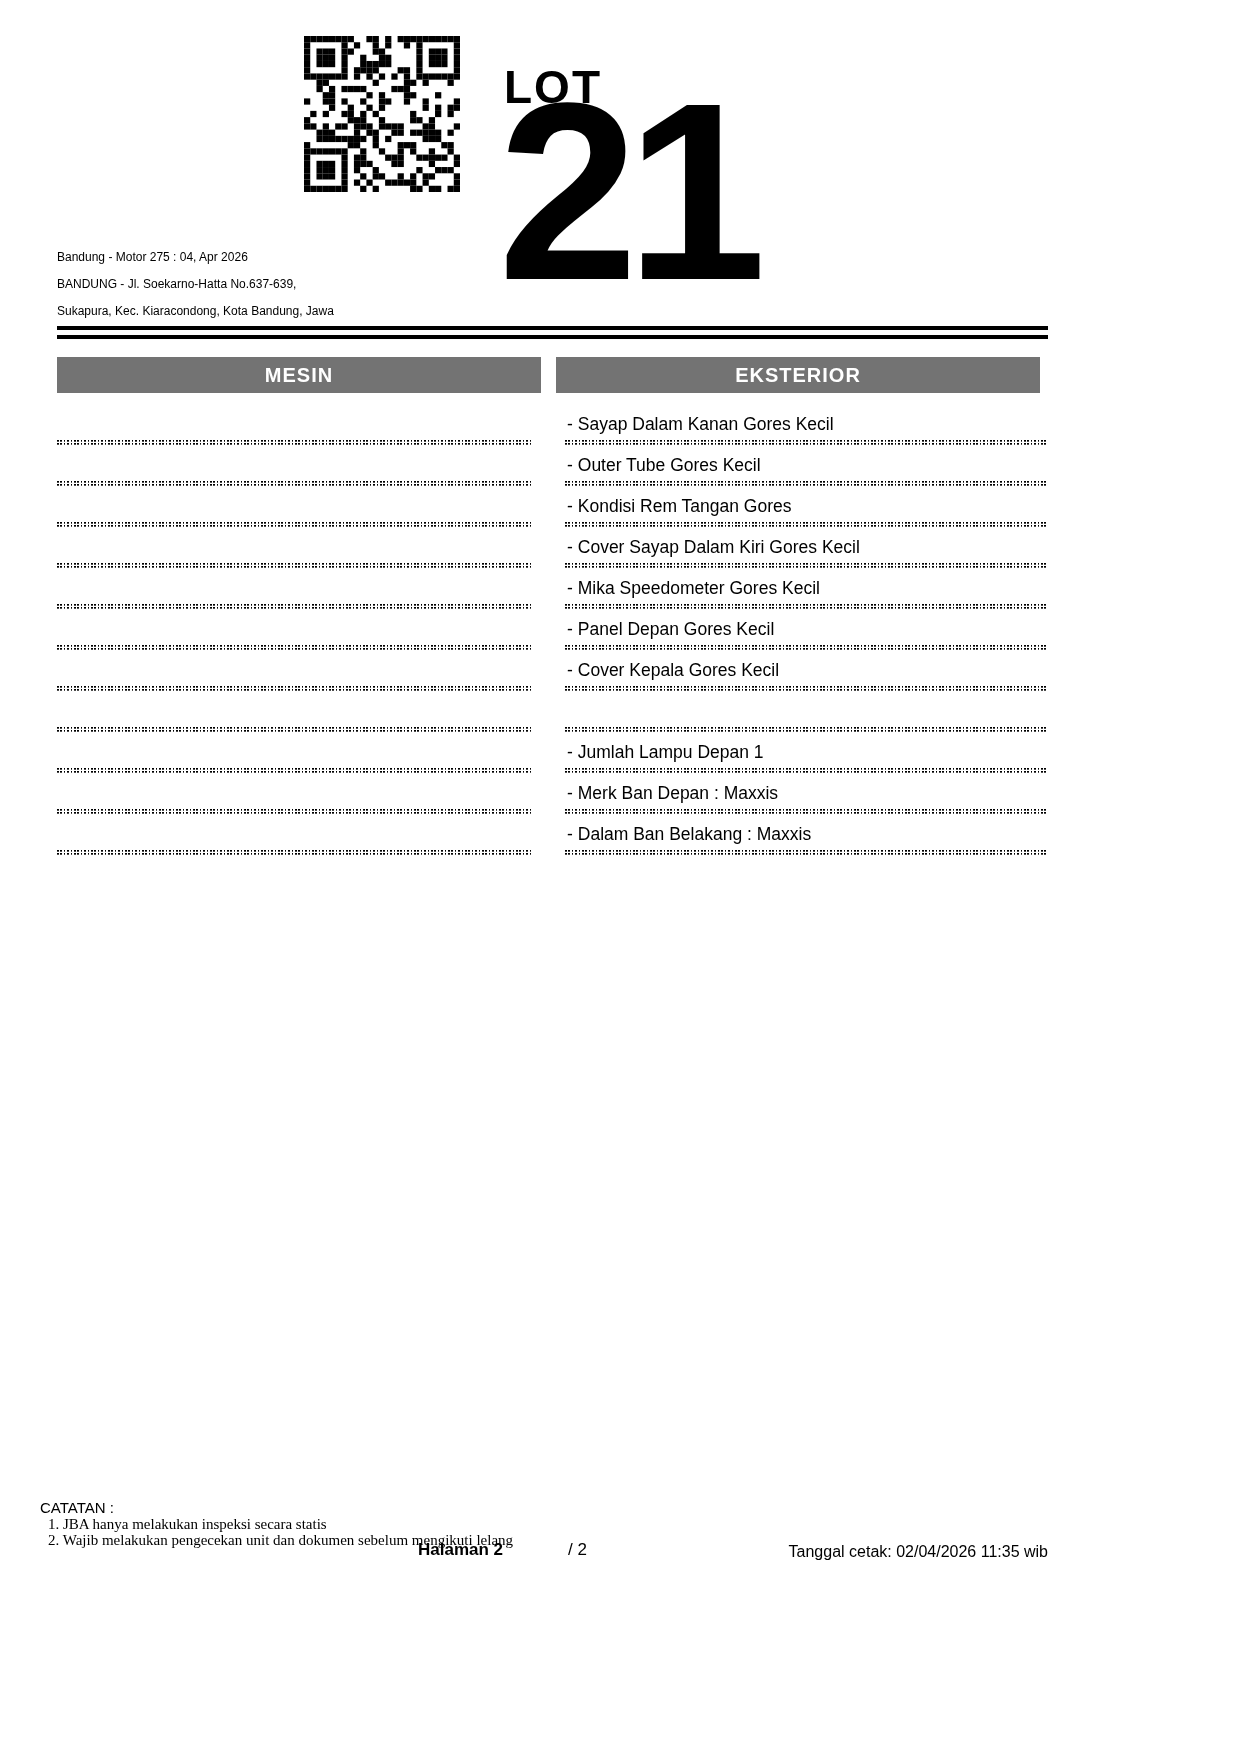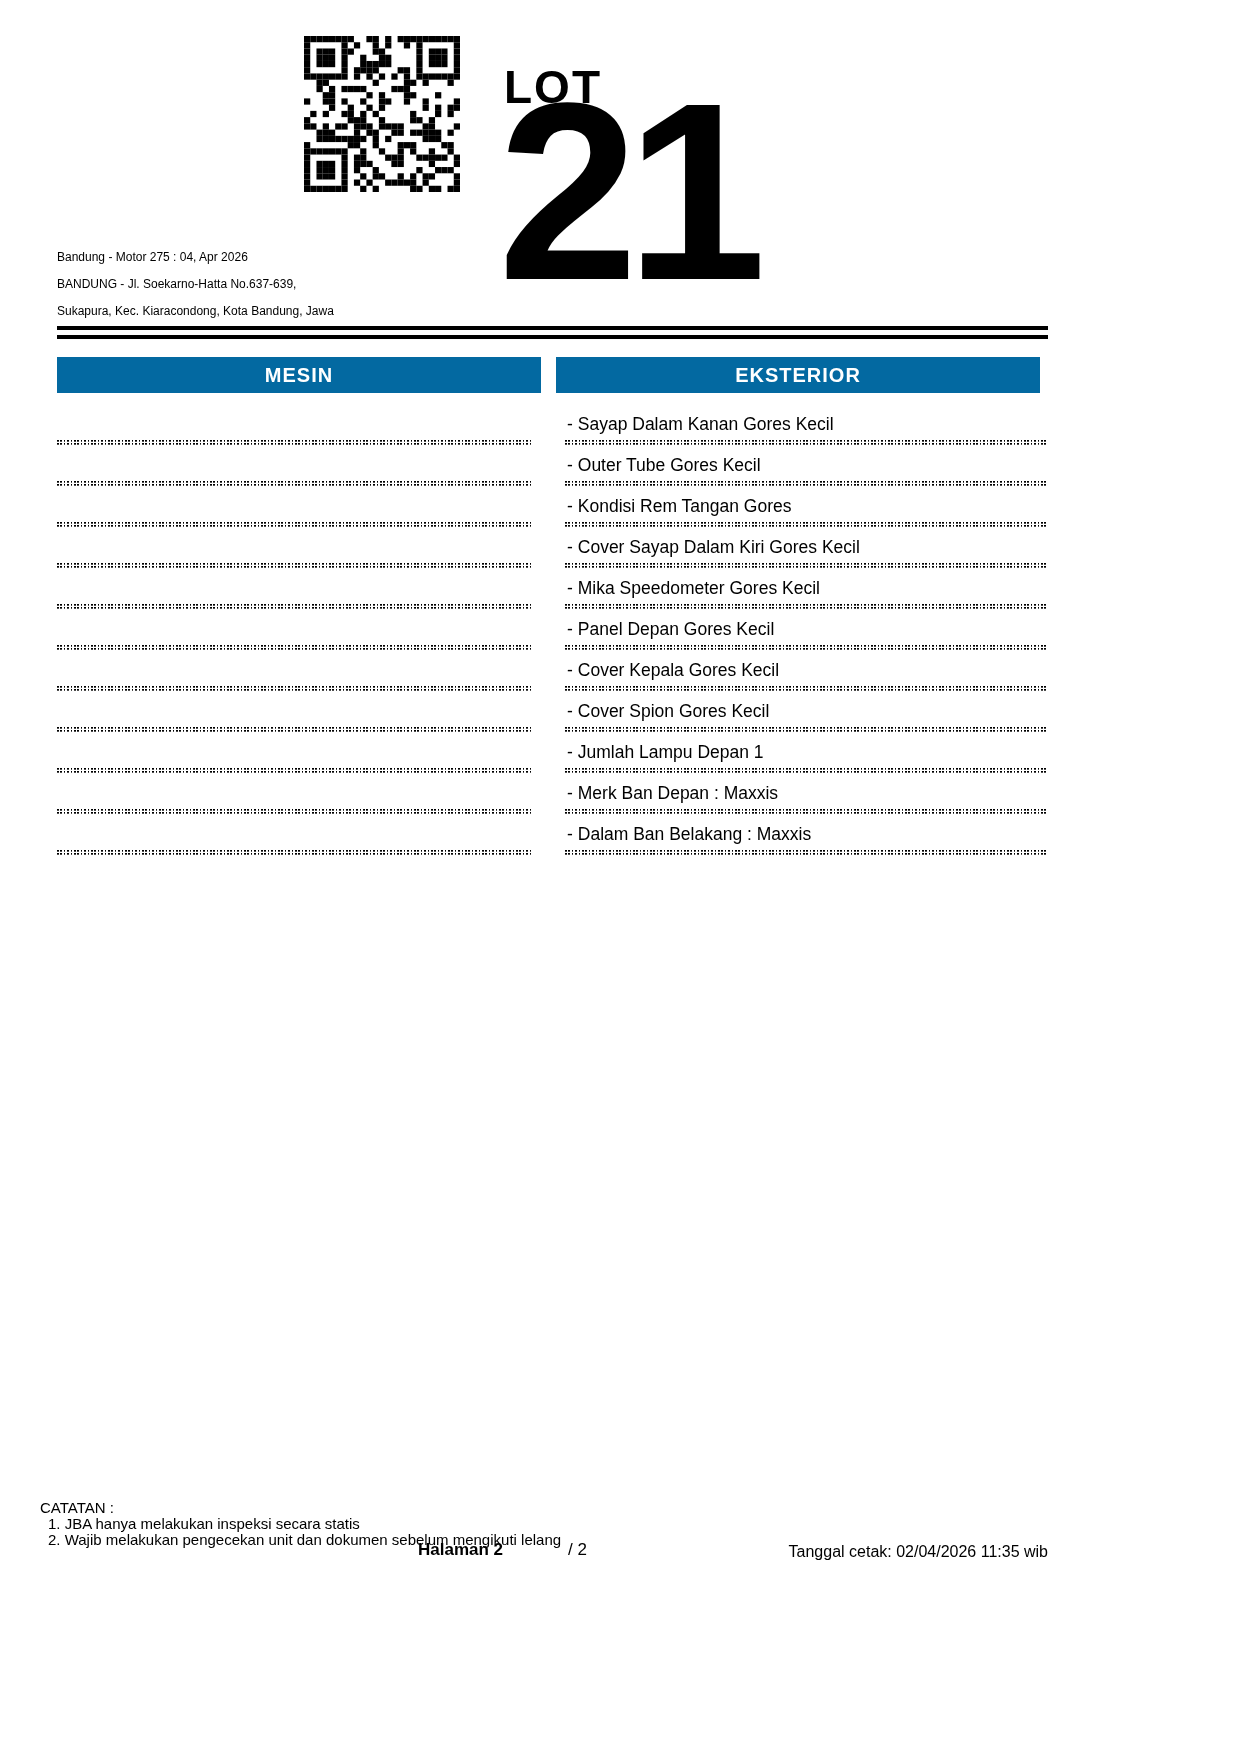--- a/index.html
+++ b/index.html
@@ -62,21 +62,21 @@
     height: 13px;
     border-top: 4px solid #000;
     border-bottom: 4px solid #000;
   }
 
   
   .col-head {
     position: absolute;
     top: 349px;
     height: 36px;
-    background: #0369a1;
+    background: #737373;
     color: #fff;
     font-size: 20px;
     font-weight: 700;
     letter-spacing: 1px;
     display: flex;
     align-items: center;
     justify-content: center;
   }
   .col-head.left  { left: 57px;  width: 484px; }
   .col-head.right { left: 556px; width: 484px; }
@@ -110,21 +110,21 @@
   }
 
   
   .catatan {
     position: absolute;
     left: 40px;
     top: 1492px;
     font-size: 15px;
     line-height: 16px;
   }
-  .catatan .note { padding-left: 8px; }
+  .catatan .note { padding-left: 8px; font-family: Liberation Serif, serif; }
 
   
   .footer-page {
     position: absolute;
     left: 418px;
     top: 1532px;
     font-size: 17px;
     font-weight: bold;
   }
   .footer-of {
@@ -529,21 +529,20 @@
         <div class="item-text">- Cover Kepala Gores Kecil</div>
         <div class="dotline"></div>
       </div>
     </div>
 
     <div class="row">
       <div class="cell left">
         <div class="dotline"></div>
       </div>
       <div class="cell right">
-        <div class="item-text">- Cover Spion Gores Kecil</div>
         <div class="dotline"></div>
       </div>
     </div>
 
     <div class="row">
       <div class="cell left">
         <div class="dotline"></div>
       </div>
       <div class="cell right">
         <div class="item-text">- Jumlah Lampu Depan 1</div>

